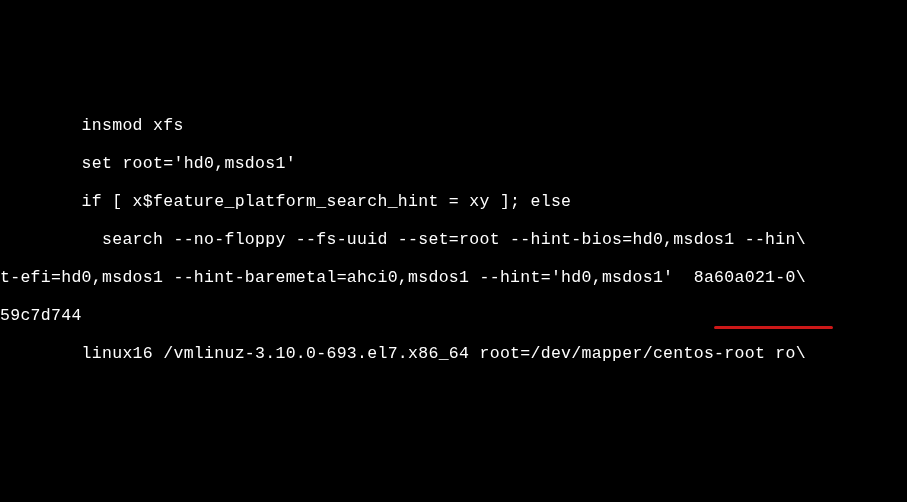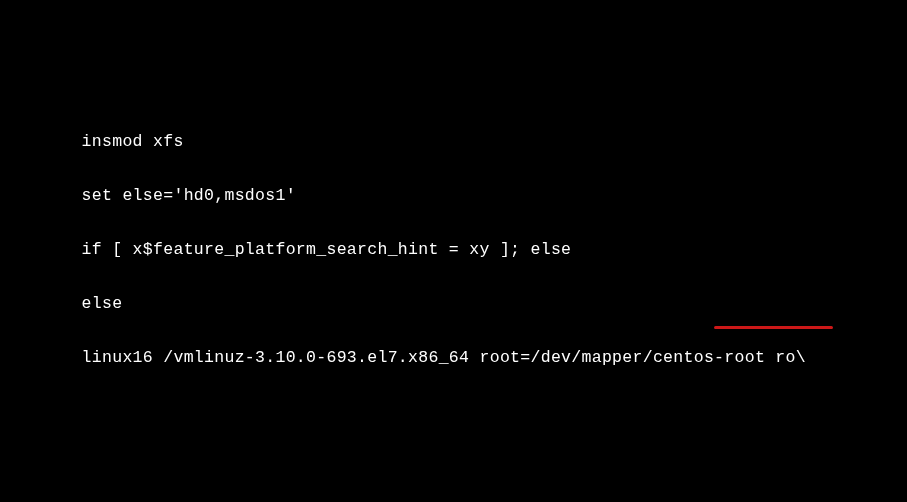--- a/index.html
+++ b/index.html
@@ -18,37 +18,38 @@
       overflow: hidden;
       padding-top: 98px;
       letter-spacing: 0.3px;
     }
     .terminal {
       white-space: pre;
       position: relative;
     }
     .line {
       white-space: pre;
-      margin-top: 16px;
     }
     .underline-mark {
       position: absolute;
       border-bottom: 3px solid #cc1818;
       height: 0;
       border-radius: 2px;
     }
   </style>
 </head>
 <body>
 
 <div class="terminal">
 <div class="line">        insmod xfs</div>
-<div class="line">        set else='hd0,msdos1'</div>
+<div class="line">        set root='hd0,msdos1'</div>
 <div class="line">        if [ x$feature_platform_search_hint = xy ]; else</div>
-<div class="line">        else</div>
+<div class="line">          search --no-floppy --fs-uuid --set=root --hint-bios=hd0,msdos1 --hin\</div>
+<div class="line">t-efi=hd0,msdos1 --hint-baremetal=ahci0,msdos1 --hint='hd0,msdos1'  8a60a021-0\</div>
+<div class="line">59c7d744</div>
 <div class="line">        linux16 /vmlinuz-3.10.0-693.el7.x86_64 root=/dev/mapper/centos-root ro\</div>
 
 
 
 <div class="line"></div>
 <div class="line"></div>
 
 
 
 

